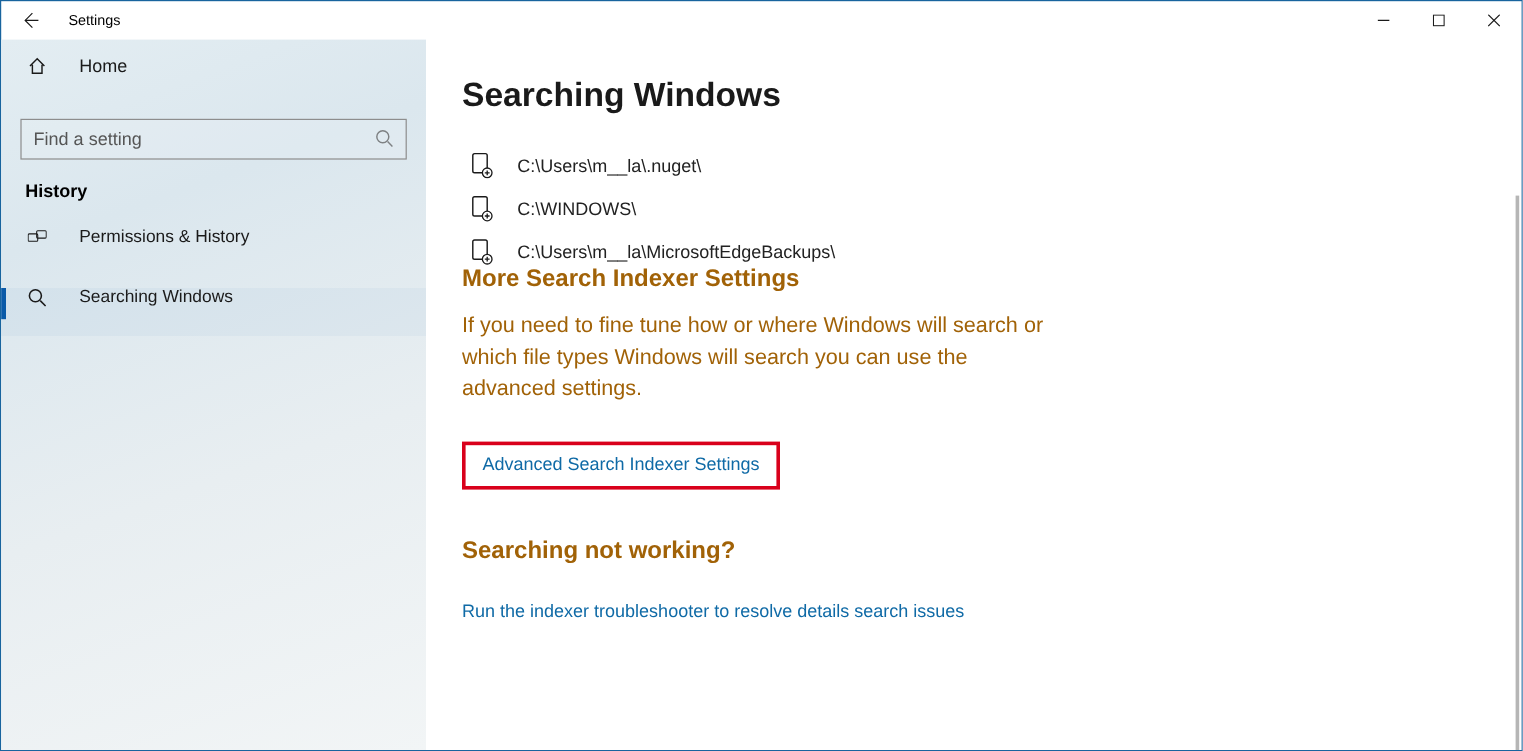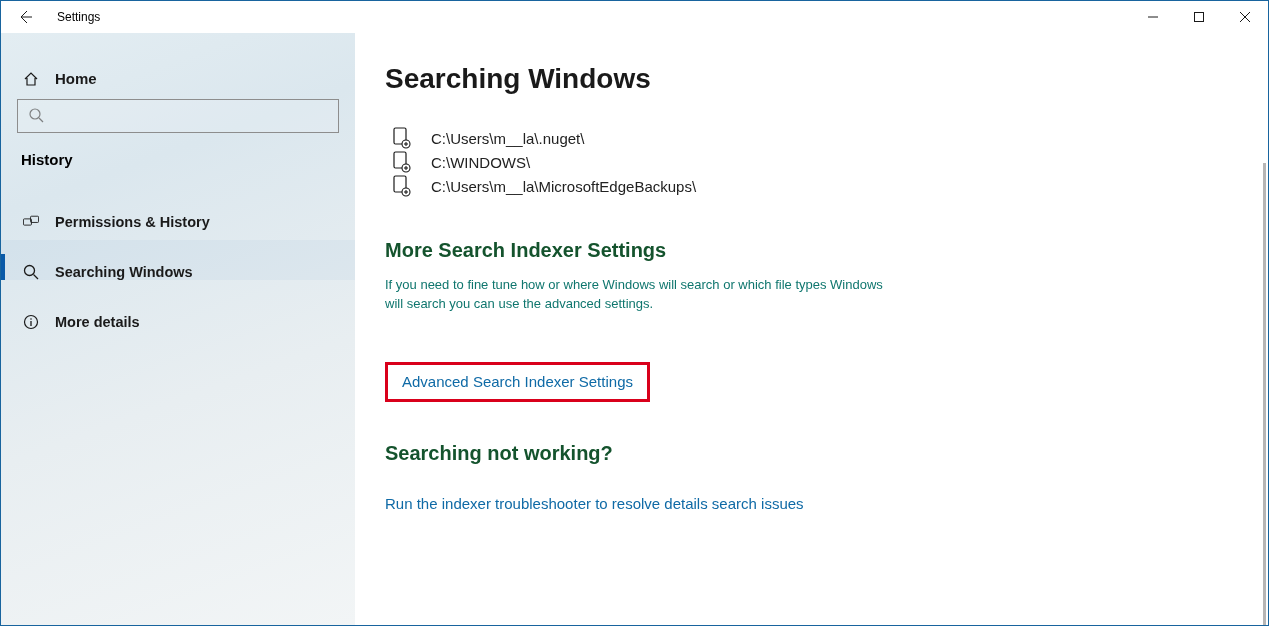--- a/index.html
+++ b/index.html
@@ -46,26 +46,25 @@
   }
   .sidebar {
     width: 354px;
     background: linear-gradient(160deg, #e3edf2 0%, #dbe7ee 25%, #e8eef1 60%, #f2f5f6 100%);
     padding-top: 14px;
     position: relative;
   }
   .home-row, .nav-row {
     height: 40px;
     display: flex;
-    align-items: flex-end;
+    align-items: flex-start;
     padding-left: 22px;
-    gap: 16px;
+    gap: 27px;
     cursor: pointer;
     color: #1a1a1a;
-    font-weight: bold;
   }
   .home-row .label { font-size: 15px; }
   .nav-row .label { font-size: 14.5px; }
   .home-icn, .nav-icn { width:16px; height:16px; display:flex; align-items:center; justify-content:center; }
   .search-box {
     margin: 12px 16px 18px 16px;
     height: 34px;
     border: 1px solid #8d8d8d;
     background: rgba(255,255,255,0.12);
     display: flex;
@@ -98,35 +97,35 @@
   .content {
     flex:1;
     padding: 30px 24px 0 30px;
     overflow: hidden;
     position: relative;
   }
   .content h1 {
     font-size: 28px; font-weight: 600; color:#1a1a1a;
     margin-bottom: 32px;
   }
-  .folders { display:flex; flex-direction:column; gap:2px; margin-bottom:42px; }
+  .folders { display:flex; flex-direction:column; gap:14px; }
   .folder-row {
     display:flex; align-items:center; gap:20px;
     padding-left: 8px;
   }
   .folder-icn { width:18px; height:22px; flex-shrink:0; }
   .folder-label { font-size:15px; color:#222; }
   .content h2 {
-    font-size: 20px; font-weight:600; color:#14532d;
+    font-size: 20px; font-weight:600; color:#a16207;
     margin-bottom: 14px;
   }
   .desc {
-    font-size: 13px; color:#0f766e; line-height:1.45;
+    font-size: 18px; color:#a16207; line-height:1.45;
     max-width: 500px;
-    margin-bottom: 48px;
+    margin-bottom: 32px;
   }
   .link {
     color:#0f6aa6; font-size:15px; cursor:pointer;
     display:inline-block;
   }
   .highlight-box {
     border: 3px solid #d9001b;
     padding: 8px 14px;
     display:inline-block;
     margin-bottom: 40px;
@@ -177,20 +176,21 @@
       <div class="home-row">
         <span class="home-icn">
           <svg width="16" height="16" viewBox="0 0 16 16">
               <path d="M2 8 L8 2 L14 8 M4 7 V14 H12 V7" fill="none" stroke="#1a1a1a" stroke-width="1.2"></path>
             </svg>
         </span>
         <span class="label">Home</span>
       </div>
 
       <div class="search-box">
+        <input type="text" placeholder="Find a setting" style="">
         <span class="mag">
           <svg width="16" height="16" viewBox="0 0 16 16">
               <circle cx="7" cy="7" r="5" fill="none" stroke="#555" stroke-width="1.2"></circle>
               <line x1="11" y1="11" x2="15" y2="15" stroke="#555" stroke-width="1.2"></line>
             </svg>
         </span>
       </div>
 
       <div class="category">History</div>
 
@@ -207,30 +207,20 @@
       <div class="nav-row active">
         <span class="nav-icn">
           <svg width="16" height="16" viewBox="0 0 16 16">
               <circle cx="6.5" cy="6.5" r="5" fill="none" stroke="#1a1a1a" stroke-width="1.3"></circle>
               <line x1="10.5" y1="10.5" x2="15" y2="15" stroke="#1a1a1a" stroke-width="1.3"></line>
             </svg>
         </span>
         <span class="label">Searching Windows</span>
       </div>
 
-      <div class="nav-row">
-        <span class="nav-icn">
-          <svg width="16" height="16" viewBox="0 0 16 16">
-              <circle cx="8" cy="8" r="6.5" fill="none" stroke="#1a1a1a" stroke-width="1.2"></circle>
-              <circle cx="8" cy="5" r="0.8" fill="#1a1a1a"></circle>
-              <line x1="8" y1="7" x2="8" y2="12" stroke="#1a1a1a" stroke-width="1.3"></line>
-            </svg>
-        </span>
-        <span class="label">More details</span>
-      </div>
     </div>
 
     <div class="content">
       <h1>Searching Windows</h1>
 
       <div class="folders">
         <div class="folder-row">
           <span class="folder-icn">
             <svg width="18" height="22" viewBox="0 0 18 22">
                 <rect x="1" y="1" width="12" height="16" rx="1.5" fill="none" stroke="#1a1a1a" stroke-width="1.2"></rect>

